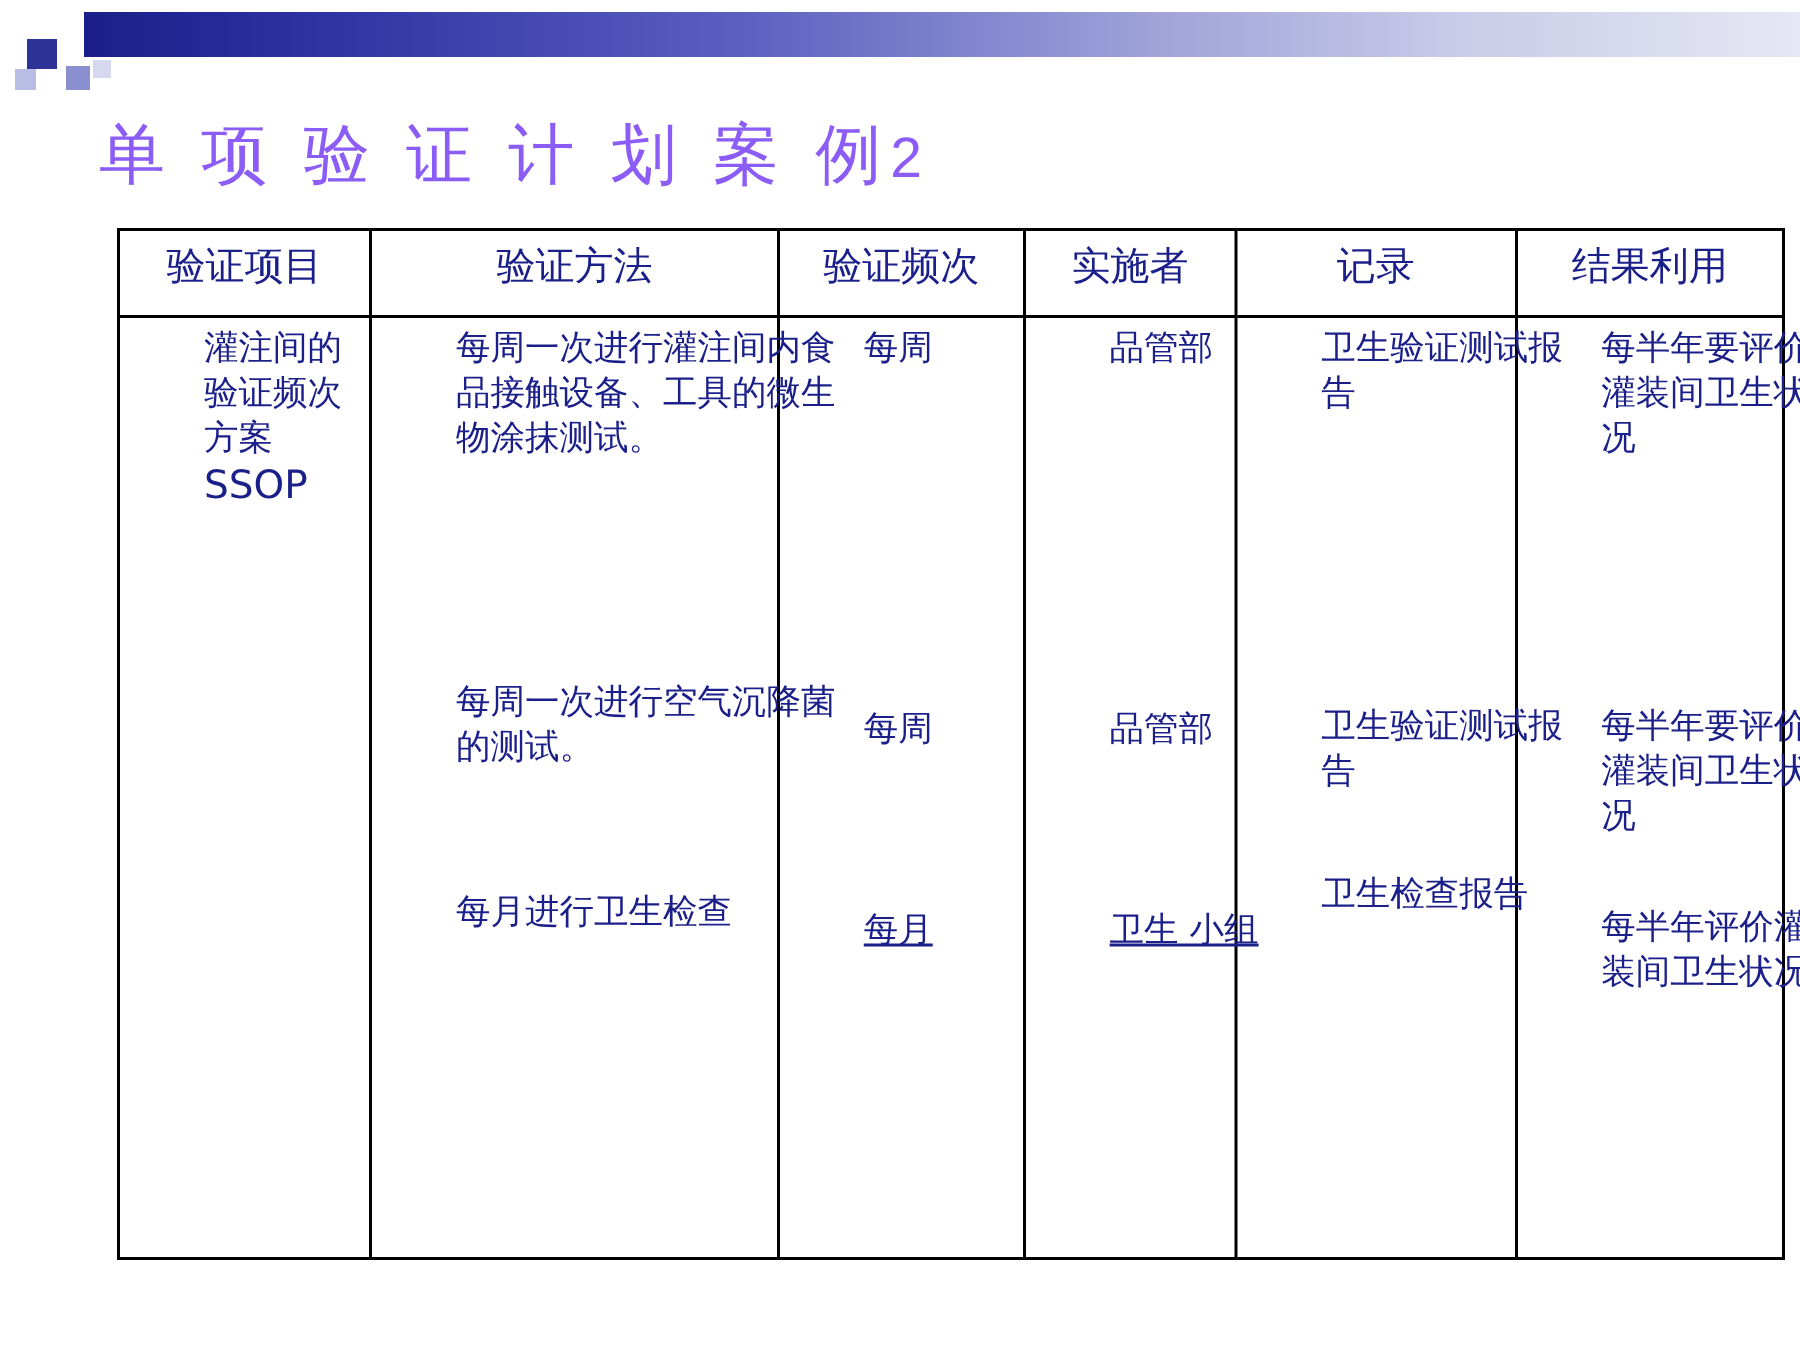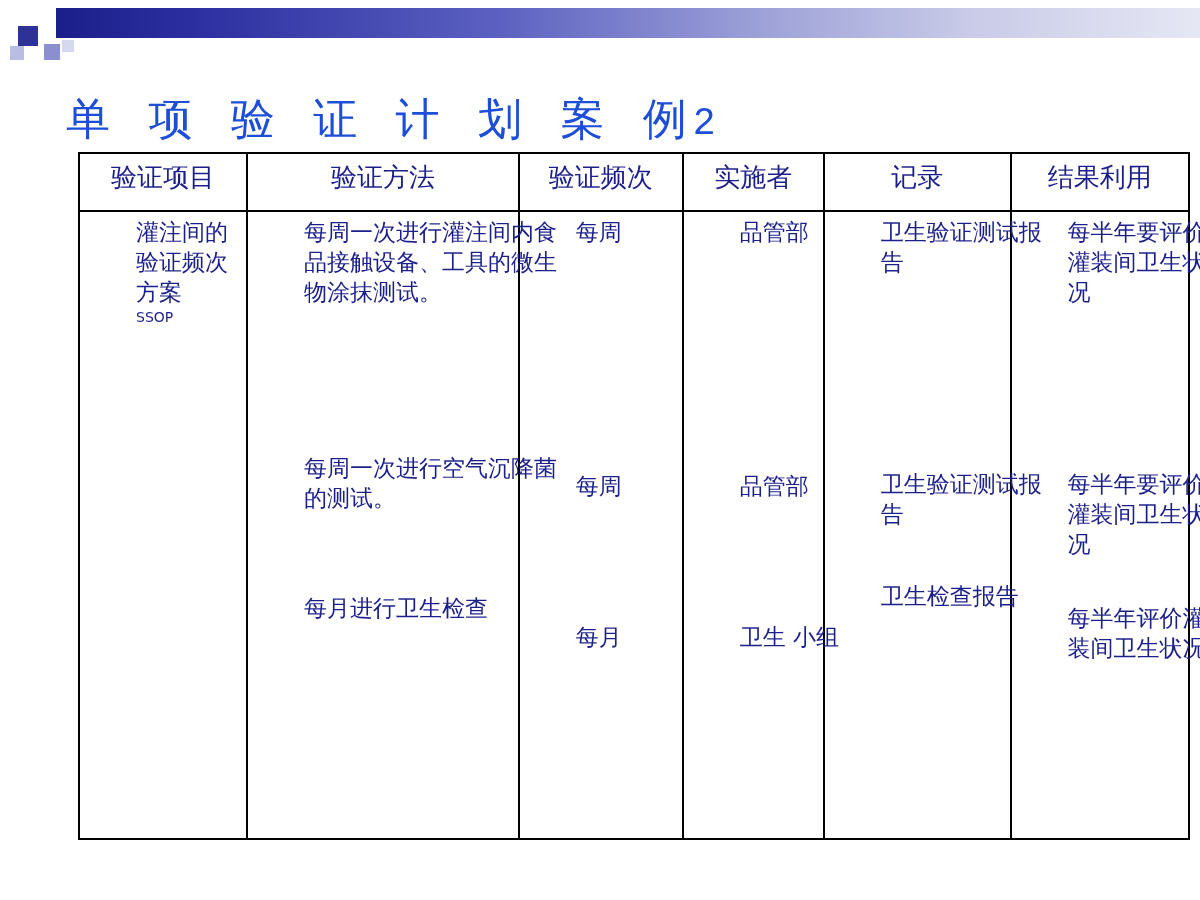--- a/index.html
+++ b/index.html
@@ -34,26 +34,26 @@
   }
   .sq-a { left: 18px;  top: 26px; width: 20px; height: 20px; }
   .sq-b { left: 44px;  top: 44px; width: 16px; height: 16px; background: #8a8fd0; }
   .sq-c { left: 10px;  top: 46px; width: 14px; height: 14px; background: #b9bce3; }
   .sq-d { left: 62px;  top: 40px; width: 12px; height: 12px; background: #d6d8ef; }
 
   
   .title {
     position: absolute;
     left: 66px;
-    top: 90px;
+    top: 74px;
     font-size: 44px;
-    color: #1d4ed8;
+    color: #8b5cf6;
     letter-spacing: 6px;
     white-space: nowrap;
-    font-family: Liberation Mono, monospace;
+    font-family: Liberation Sans, sans-serif;
   }
   .title .tail {
     letter-spacing: 0;
     font-size: 38px;
   }
 
   
   .tbl-wrap {
     position: absolute;
     left: 42px;
@@ -95,29 +95,29 @@
     height: 620px;
   }
   .blk {
     position: absolute;
     left: 0;
     width: 100%;
     font-size: 23px;
     line-height: 1.30;
     margin-left: 48px;
   }
-  .small-latin { font-size: 14px; }
+  .small-latin { font-size: 26px; }
 
   
   .r1 { top: 0px; }
   .r2 { top: 236px; }
   .r3 { top: 376px; }
 
   .r2b { top: 254px; }
-  .r3b { top: 405px; }
+  .r3b { top: 388px; text-decoration: underline; }
 
   .r2c { top: 252px; }
   .r3c { top: 364px; }
   .r3d { top: 386px; }
 
   .nowrapish { white-space: nowrap; }
 </style>
 </head>
 <body>
 

